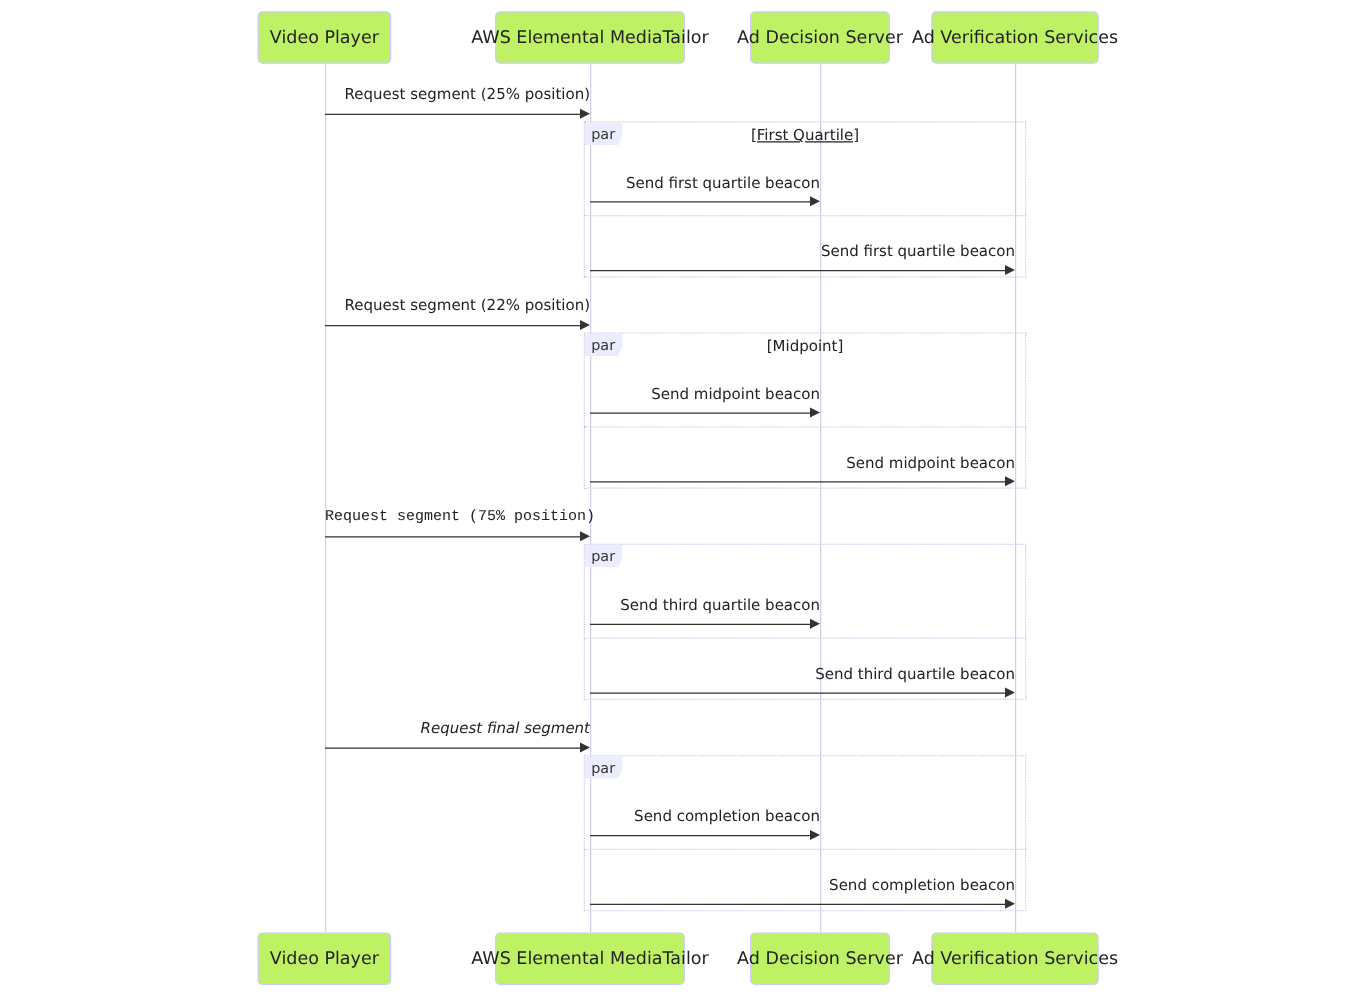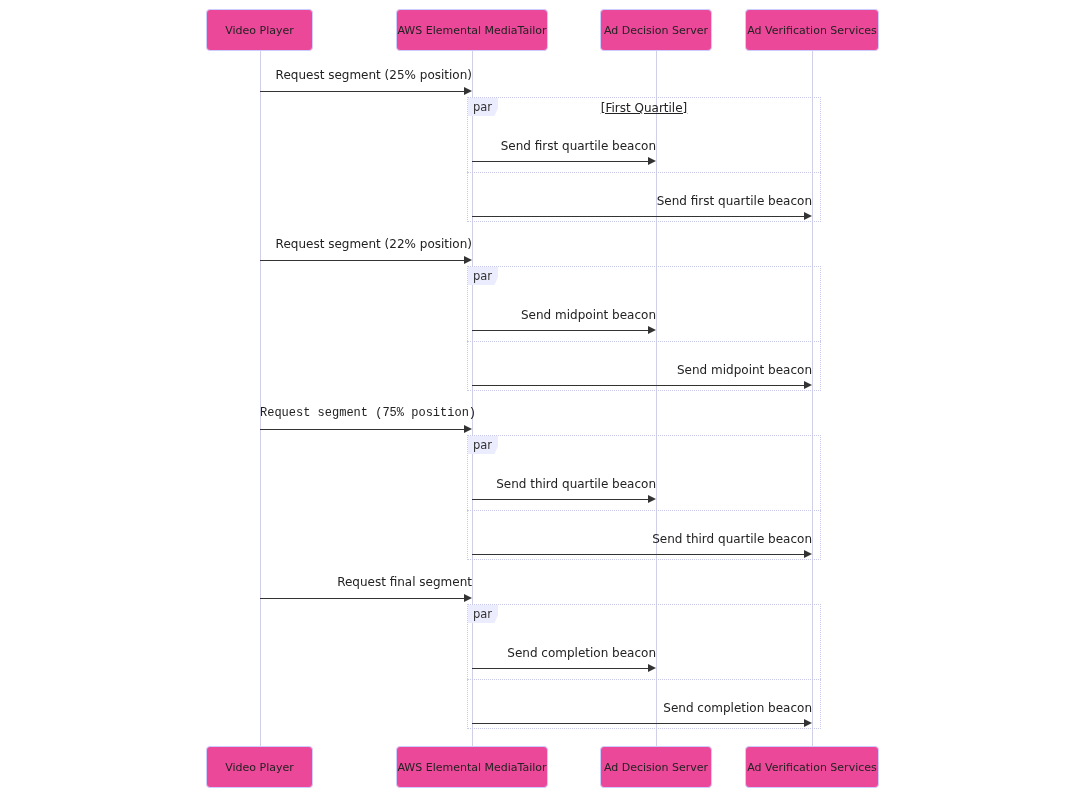--- a/index.html
+++ b/index.html
@@ -10,28 +10,28 @@
     position:relative;
     overflow:hidden;
     -webkit-font-smoothing:antialiased;
   }
   #canvas{position:absolute;left:0;top:0;width:1085px;height:799px;}
 
   
   .actor-box{
     position:absolute;
     box-sizing:border-box;
-    background:#ec4899;
+    background:#bef264;
     border:1px solid #ccccff;
     border-radius:4px;
     height:42px;
     display:flex;
     align-items:center;
     justify-content:center;
-    font-size:11px;
+    font-size:14px;
     color:#222222;
     white-space:nowrap;
     z-index:5;
   }
 
   
   .lifeline{
     position:absolute;
     width:1px;
     background:#cfcfe8;
@@ -144,20 +144,21 @@
     <div class="msg-head" style="left: 648px; top: 157px;"></div>
     <div class="msg-label" style="left: 472px; top: 139px; width: 184px;">Send first quartile beacon</div>
     <div class="msg-line" style="left: 472px; top: 216px; width: 333px;"></div>
     <div class="msg-head" style="left: 804px; top: 212px;"></div>
     <div class="msg-label" style="left: 472px; top: 194px; width: 340px;">Send first quartile beacon</div>
     <div class="msg-line" style="left: 260px; top: 260px; width: 205px;"></div>
     <div class="msg-head" style="left: 464px; top: 256px;"></div>
     <div class="msg-label" style="left: 260px; top: 237px; width: 212px;">Request segment (22% position)</div>
     <div class="par-block" style="left: 467px; top: 266px; width: 354px; height: 125px;"></div>
     <div class="par-tag" style="left: 468px; top: 267px;">par</div>
+    <div class="par-title" style="left: 467px; top: 270px; width: 354px;">[Midpoint]</div>
     <div class="par-divider" style="left: 467px; top: 341px; width: 354px;"></div>
     <div class="msg-line" style="left: 472px; top: 330px; width: 177px;"></div>
     <div class="msg-head" style="left: 648px; top: 326px;"></div>
     <div class="msg-label" style="left: 472px; top: 308px; width: 184px;">Send midpoint beacon</div>
     <div class="msg-line" style="left: 472px; top: 385px; width: 333px;"></div>
     <div class="msg-head" style="left: 804px; top: 381px;"></div>
     <div class="msg-label" style="left: 472px; top: 363px; width: 340px;">Send midpoint beacon</div>
     <div class="msg-line" style="left: 260px; top: 429px; width: 205px;"></div>
     <div class="msg-head" style="left: 464px; top: 425px;"></div>
     <div class="msg-label" style="left: 260px; top: 406px; width: 212px; font-family: Liberation Mono, monospace;">Request segment (75% position)</div>
@@ -165,21 +166,21 @@
     <div class="par-tag" style="left: 468px; top: 436px;">par</div>
     <div class="par-divider" style="left: 467px; top: 510px; width: 354px;"></div>
     <div class="msg-line" style="left: 472px; top: 499px; width: 177px;"></div>
     <div class="msg-head" style="left: 648px; top: 495px;"></div>
     <div class="msg-label" style="left: 472px; top: 477px; width: 184px;">Send third quartile beacon</div>
     <div class="msg-line" style="left: 472px; top: 554px; width: 333px;"></div>
     <div class="msg-head" style="left: 804px; top: 550px;"></div>
     <div class="msg-label" style="left: 472px; top: 532px; width: 340px;">Send third quartile beacon</div>
     <div class="msg-line" style="left: 260px; top: 598px; width: 205px;"></div>
     <div class="msg-head" style="left: 464px; top: 594px;"></div>
-    <div class="msg-label" style="left: 260px; top: 575px; width: 212px;">Request final segment</div>
+    <div class="msg-label" style="left: 260px; top: 575px; width: 212px; font-style: italic;">Request final segment</div>
     <div class="par-block" style="left: 467px; top: 604px; width: 354px; height: 125px;"></div>
     <div class="par-tag" style="left: 468px; top: 605px;">par</div>
     <div class="par-divider" style="left: 467px; top: 679px; width: 354px;"></div>
     <div class="msg-line" style="left: 472px; top: 668px; width: 177px;"></div>
     <div class="msg-head" style="left: 648px; top: 664px;"></div>
     <div class="msg-label" style="left: 472px; top: 646px; width: 184px;">Send completion beacon</div>
     <div class="msg-line" style="left: 472px; top: 723px; width: 333px;"></div>
     <div class="msg-head" style="left: 804px; top: 719px;"></div>
     <div class="msg-label" style="left: 472px; top: 701px; width: 340px;">Send completion beacon</div>
   </div>

